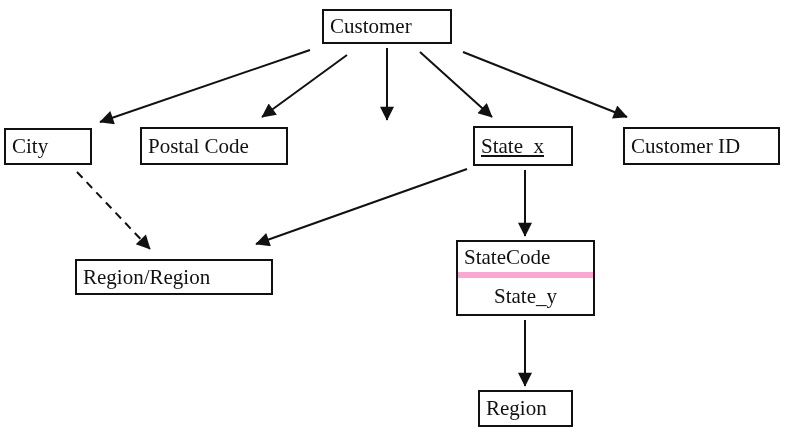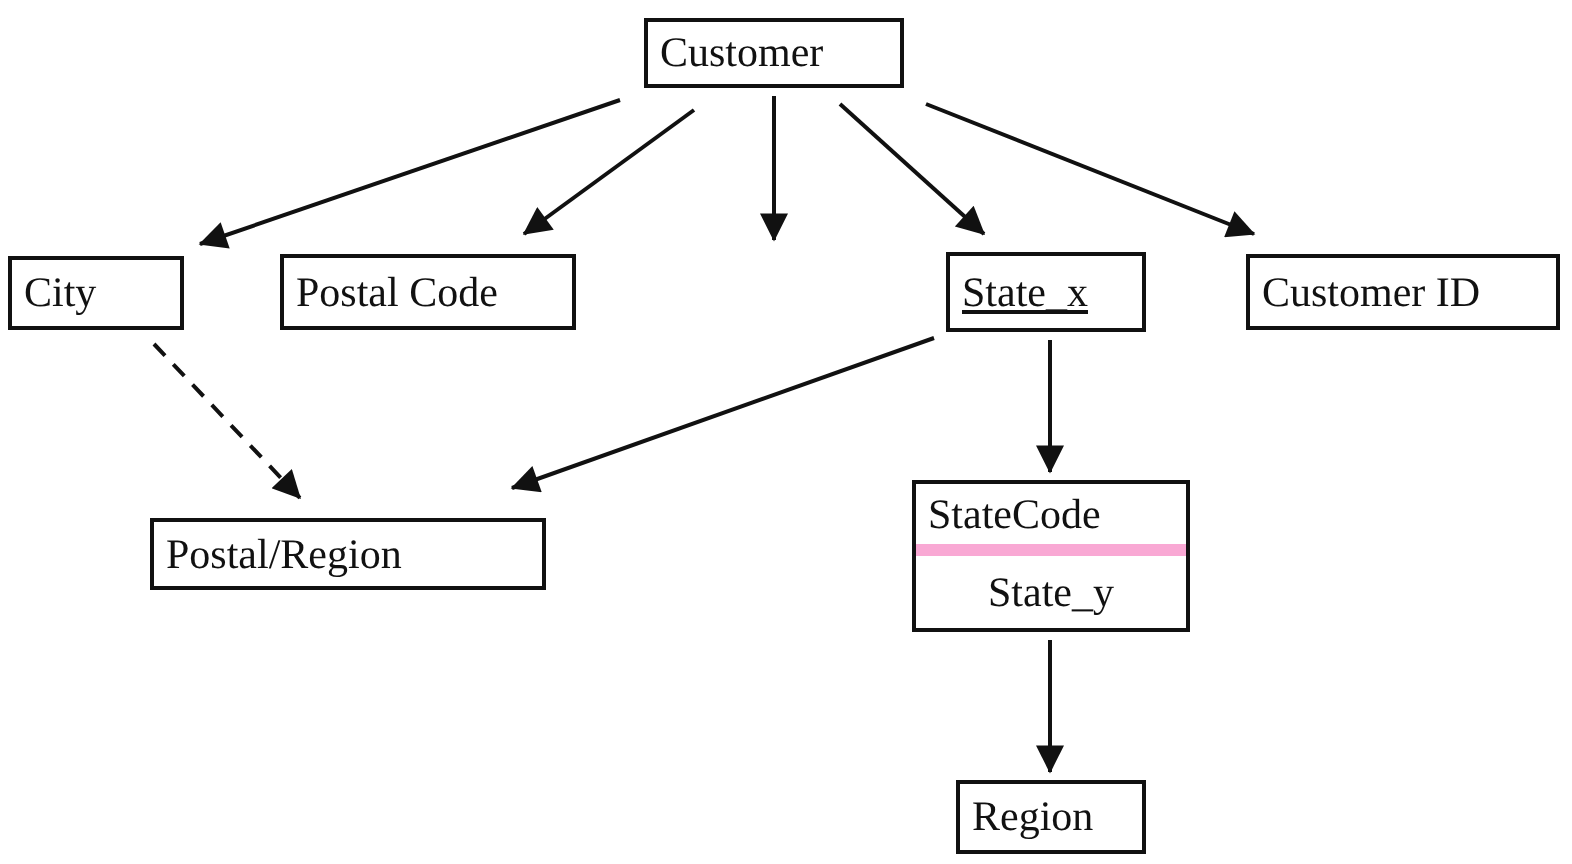--- a/index.html
+++ b/index.html
@@ -89,21 +89,21 @@
 
   <div class="node n-statex">
     <span>State_x</span>
   </div>
 
   <div class="node n-industry">
     <span>Customer ID</span>
   </div>
 
   <div class="node n-country">
-    <span>Postal/Region</span>
+    <span>Region/Region</span>
   </div>
 
   <div class="node table n-statetbl">
     <div class="cell top">
       <span>StateCode</span>
     </div>
     <div class="cell centered">
       <span>State_y</span>
     </div>
   </div>

